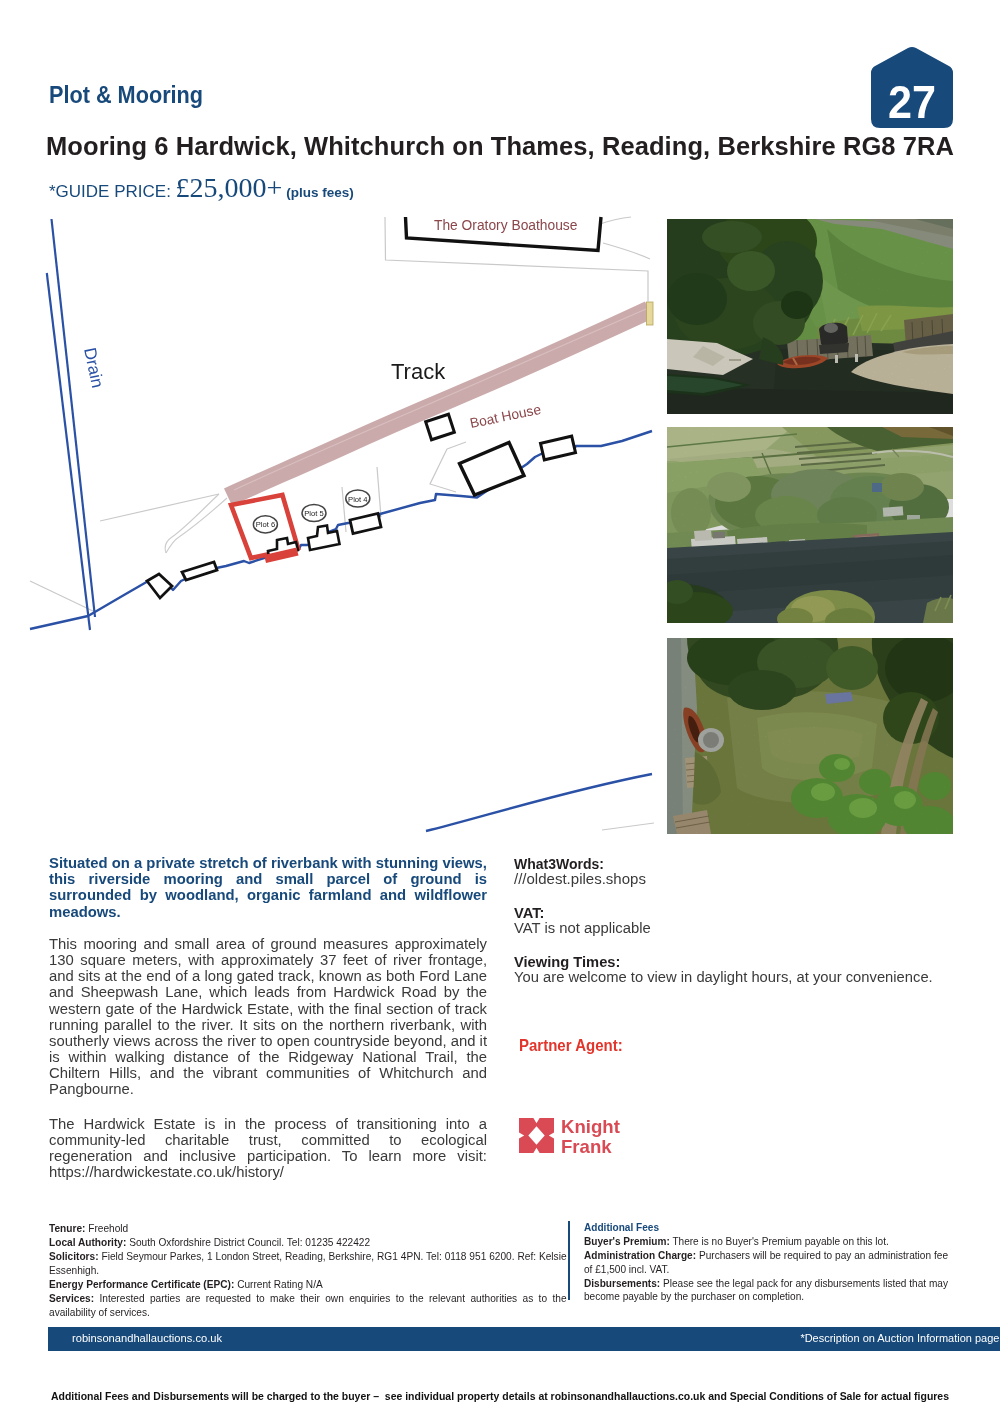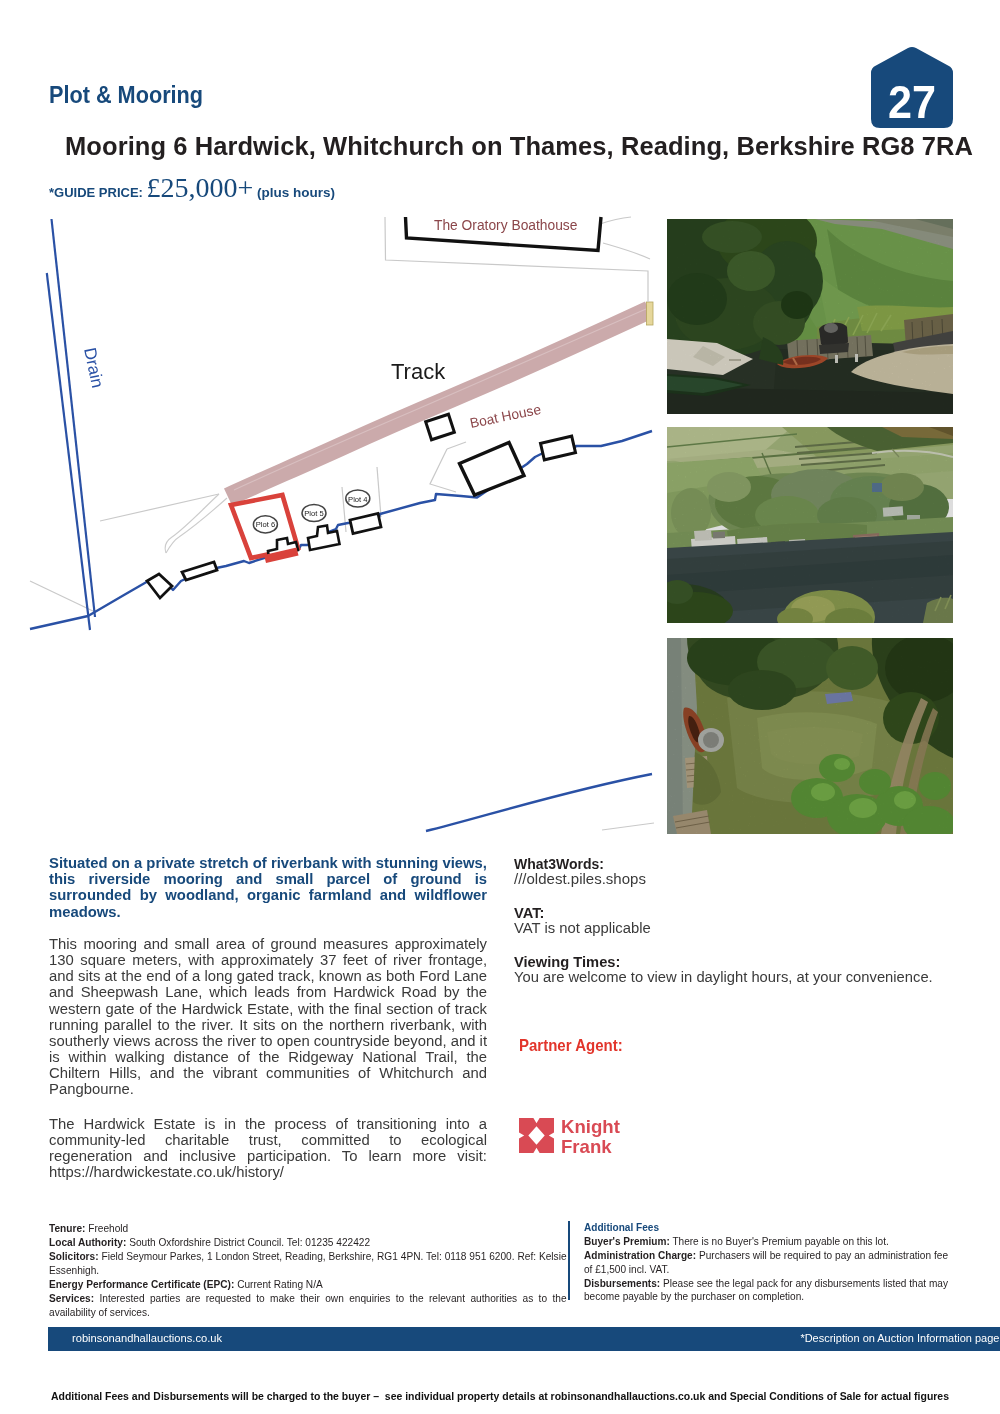--- a/index.html
+++ b/index.html
@@ -11,24 +11,24 @@
 </head>
 <body>
 
 <div class="abs navy" style="left:49px;top:80.5px;font-size:24px;font-weight:bold;transform:scaleX(0.903);transform-origin:0 0;">Plot &amp; Mooring</div>
 
 <svg class="abs" style="left:869px;top:44px;" width="86" height="86" viewBox="0 0 86 86">
   <path d="M2,29 L2,75 Q2,84 11,84 L75,84 Q84,84 84,75 L84,29 Q84,24 79,21.6 L47,4 Q43,1.8 39,4 L7,21.6 Q2,24 2,29 Z" fill="#17497b"></path>
   <text x="43" y="74" font-size="46" font-weight="bold" textLength="48" lengthAdjust="spacingAndGlyphs" fill="#ffffff" text-anchor="middle" font-family="Liberation Sans,sans-serif">27</text>
 </svg>
 
-<div class="abs" style="left:65px;top:131.5px;font-size:25.5px;font-weight:bold;color:#231f20;letter-spacing:0.08px;white-space:nowrap;">Mooring 6 Hardwick, Whitchurch on Thames, Reading, Berkshire RG8 7RA</div>
+<div class="abs" style="left:46px;top:131.5px;font-size:25.5px;font-weight:bold;color:#231f20;letter-spacing:0.08px;white-space:nowrap;">Mooring 6 Hardwick, Whitchurch on Thames, Reading, Berkshire RG8 7RA</div>
 
 <div class="abs" style="left:49px;top:171.5px;width:600px;">
-  <span class="navy" style="font-size:13px;font-weight:bold;vertical-align:baseline;">*GUIDE PRICE: </span><span class="navy" style="font-family:'Liberation Serif',serif;font-size:28px;font-weight:normal;">£25,000+</span><span class="navy" style="font-size:13.5px;font-weight:bold;"> (plus hours)</span>
+  <span class="navy" style="font-size:17px;font-weight:normal;vertical-align:baseline;">*GUIDE PRICE: </span><span class="navy" style="font-family:'Liberation Serif',serif;font-size:28px;font-weight:normal;">£25,000+</span><span class="navy" style="font-size:13.5px;font-weight:bold;"> (plus fees)</span>
 </div>
 
 <svg class="abs" style="left:0px;top:0px;" width="1000" height="1414" viewBox="0 0 1000 1414">
 
   <path d="M228,497 C256,484 298,466 340,447 C386,426 414,414 452,398 C502,377 582,341 649,310" fill="none" stroke="#cbaaab" stroke-width="19"></path>
 
   <path d="M234,490 C290,464 350,438 420,408 C480,382 570,342 646,309" fill="none" stroke="#d8bfc0" stroke-width="1.2"></path>
 
   <rect x="646.5" y="302" width="6.5" height="23" fill="#e6d79b" stroke="#b5a55e" stroke-width="0.8"></rect>
 

